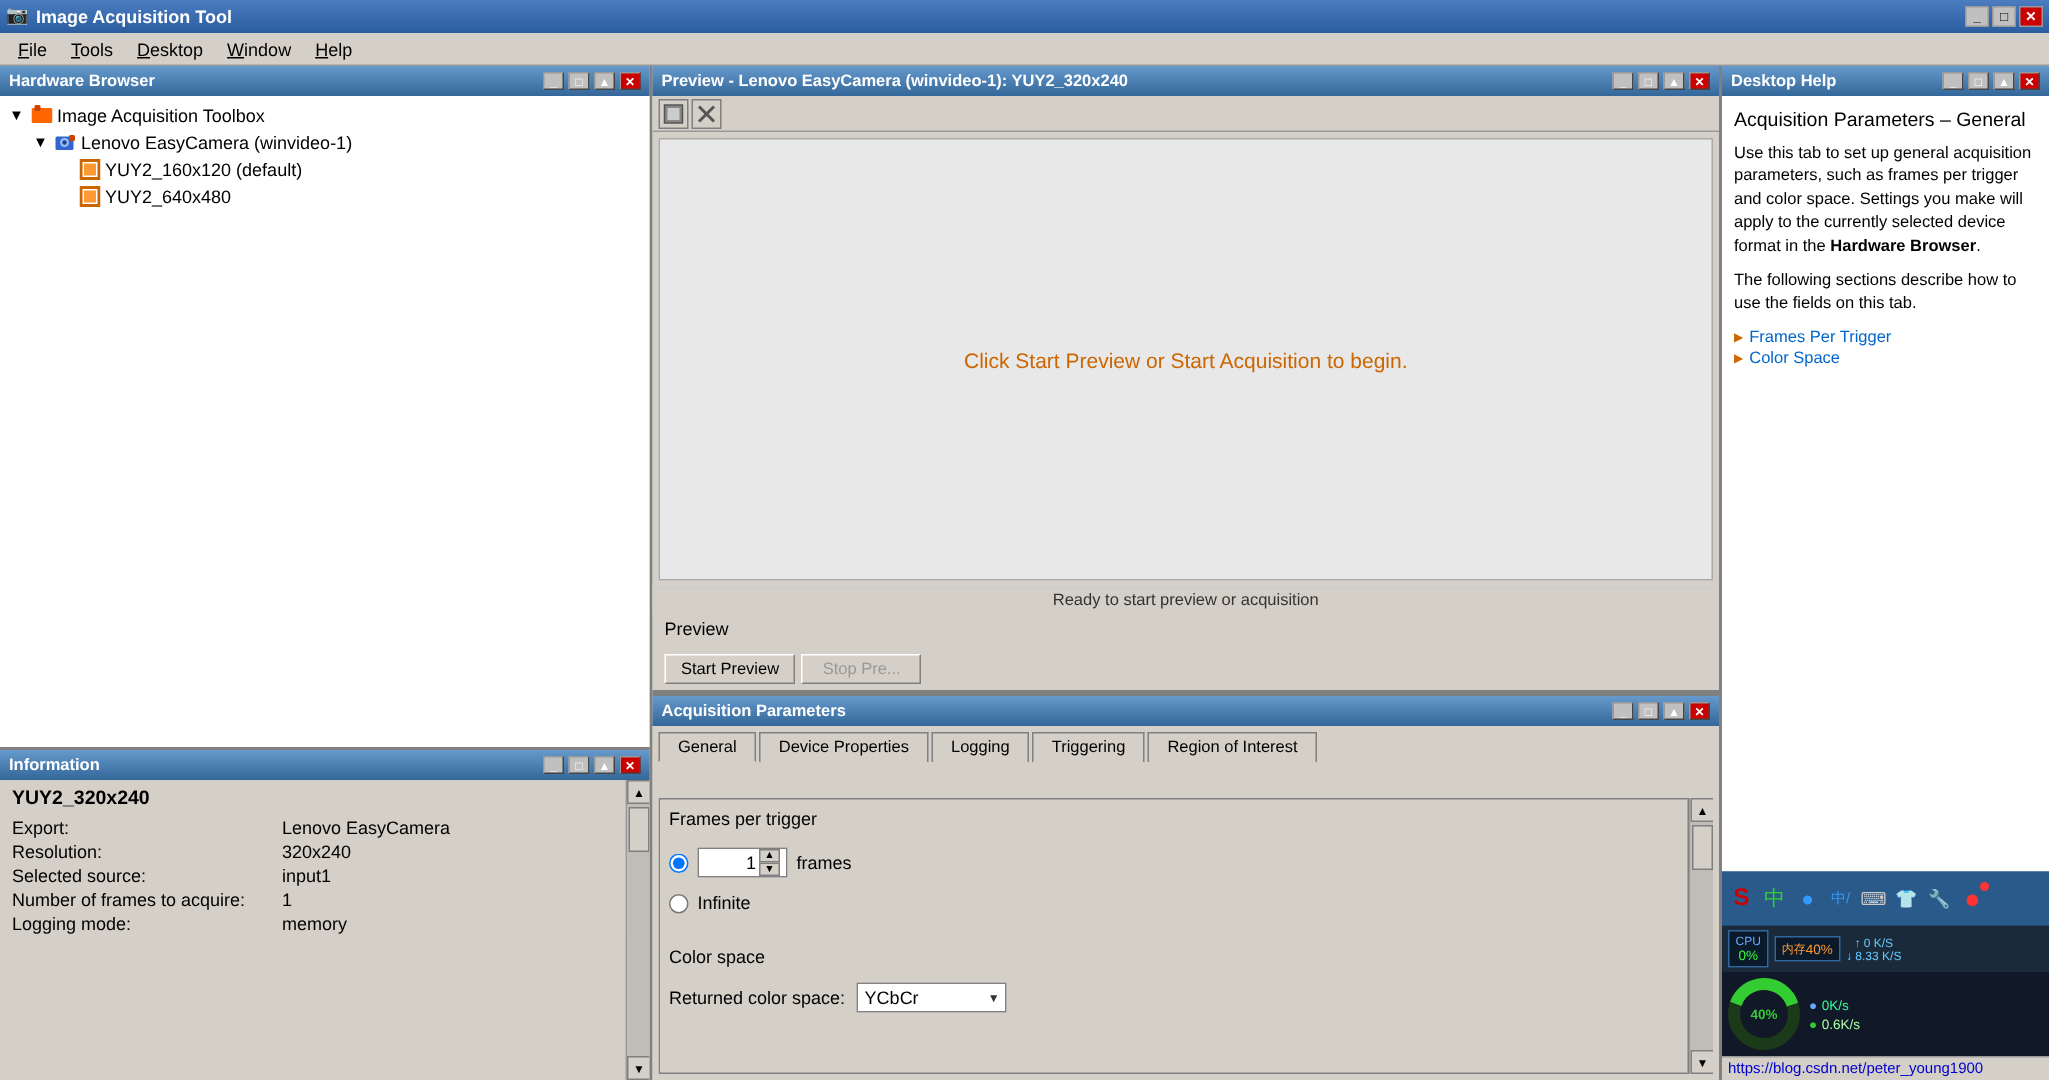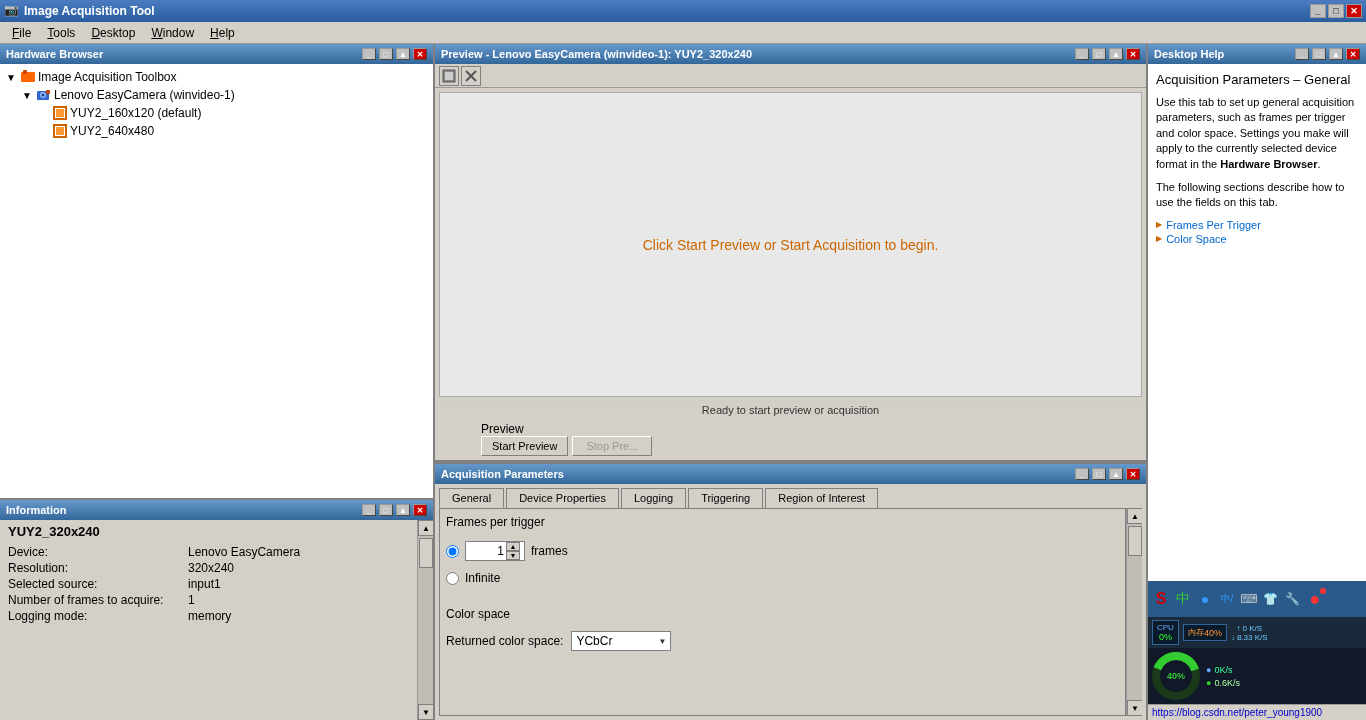--- a/index.html
+++ b/index.html
@@ -53,29 +53,29 @@
     .preview-window { flex: 0 0 auto; display: flex; flex-direction: column; border-bottom: 2px solid #808080; }
     .preview-content { background: #d4d0c8; flex: 1; display: flex; flex-direction: column; }
     .preview-toolbar { height: 24px; background: #d4d0c8; border-bottom: 1px solid #999; display: flex; align-items: center; padding: 2px 4px; gap: 2px; }
     .toolbar-btn { width: 20px; height: 20px; background: #d4d0c8; border: 1px solid #808080; display: flex; align-items: center; justify-content: center; cursor: pointer; font-size: 10px; }
     .preview-image-area { background: #e8e8e8; border: 1px solid #aaa; margin: 4px; flex: 1; display: flex; align-items: center; justify-content: center; }
     .preview-hint { color: #cc6600; font-size: 14px; text-align: center; }
     .preview-status { text-align: center; padding: 2px; color: #333; font-size: 11px; border-top: 1px solid #ccc; background: #d4d0c8; }
     
     
     .controls-bar { background: #d4d0c8; padding: 4px 8px; display: flex; align-items: flex-end; gap: 20px; border-bottom: 2px solid #808080; }
-    .control-group { display: flex; flex-direction: column; gap: 0; margin-left: 38px; }
+    .control-group { display: flex; flex-direction: column; gap: 10px; }
     .control-group-label { font-size: 12px; font-weight: normal; color: #000; }
     .control-group-btns { display: flex; gap: 4px; }
     .ctrl-btn { padding: 3px 10px; background: #d4d0c8; border: 1px solid #808080; border-top-color: #fff; border-left-color: #fff; cursor: pointer; font-size: 11px; min-width: 80px; }
     .ctrl-btn.disabled { color: #999; cursor: default; }
     
     
     .acq-params { flex: 1; display: flex; flex-direction: column; }
-    .acq-params-content { flex: 1; background: #d4d0c8; padding: 4px; overflow: hidden; display: flex; flex-direction: column; }
+    .acq-params-content { flex: 1; background: #d4d0c8; padding: 4px; overflow: hidden; display: flex; flex-direction: column; gap: 24px; }
     
     
     .tabs { display: flex; gap: 0; margin-bottom: 0; }
     .tab { padding: 3px 12px; background: #d4d0c8; border: 1px solid #808080; border-bottom: none; cursor: pointer; font-size: 11px; margin-right: 2px; }
     .tab.active { background: #d4d0c8; border-bottom: 1px solid #d4d0c8; font-weight: normal; position: relative; z-index: 1; }
     .tab-content { flex: 1; background: #d4d0c8; border: 1px solid #808080; padding: 6px; display: flex; flex-direction: column; gap: 6px; overflow: auto; }
     
     
     .section-title { font-size: 12px; color: #000; margin-bottom: 4px; }
     .radio-row { display: flex; align-items: center; gap: 6px; margin: 2px 0; }
@@ -211,21 +211,21 @@
           <div class="win-btn">□</div>
           <div class="win-btn">▲</div>
           <div class="win-btn close-btn">✕</div>
         </div>
       </div>
       <div class="info-scroll-area">
         <div class="info-scroll-content">
           <div class="info-content">
             <div class="info-title">YUY2_320x240</div>
             <div class="info-row">
-              <span class="info-label">Device:</span>
+              <span class="info-label">Export:</span>
               <span class="info-value">Lenovo EasyCamera</span>
             </div>
             <div class="info-row">
               <span class="info-label">Resolution:</span>
               <span class="info-value">320x240</span>
             </div>
             <div class="info-row">
               <span class="info-label">Selected source:</span>
               <span class="info-value">input1</span>
             </div>

